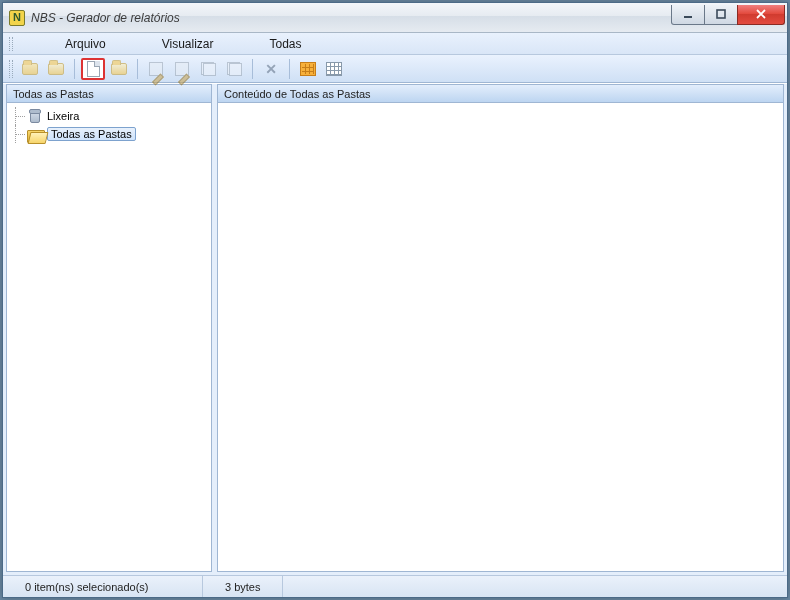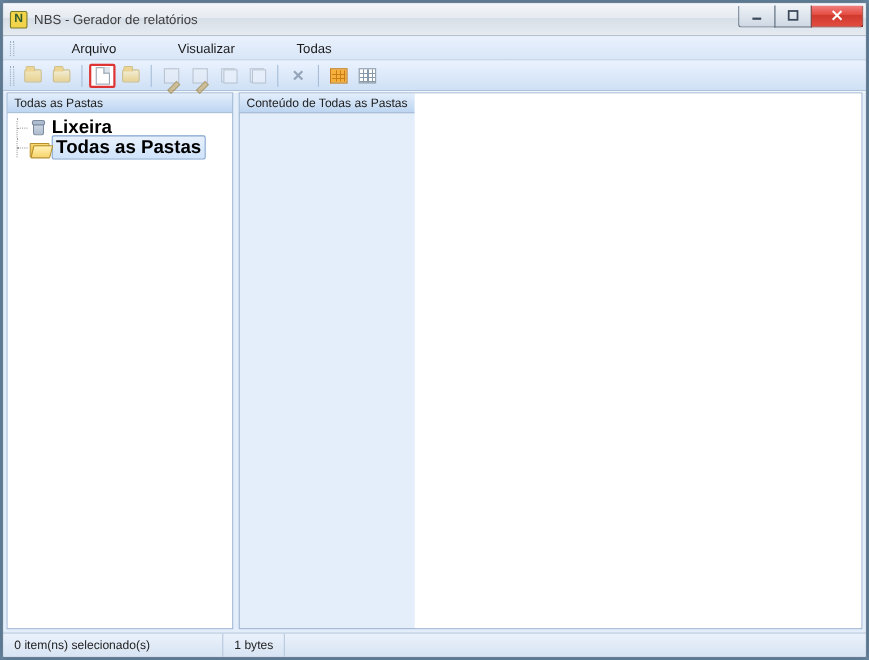--- a/index.html
+++ b/index.html
@@ -28,21 +28,21 @@
   .app-icon {
     width:16px; height:16px;
     background:#f2d44a;
     border:1px solid #7a7a2a;
     border-radius:2px;
     display:flex; align-items:center; justify-content:center;
     margin-right:6px;
     font-size:11px; font-weight:bold; color:#2e5a2e;
     line-height:1;
   }
-  .title-text { color:#3b3b3b; font-size:12px; flex:1; }
+  .title-text { color:#3b3b3b; font-size:12px; flex:1;font-style:italic; }
   .win-controls { display:flex; height:20px; margin-top:-6px;}
   .win-btn {
     width:34px; height:20px;
     border:1px solid #6a7889;
     border-top:none;
     background: linear-gradient(to bottom, #eef2f7, #cfd8e3);
     display:flex; align-items:center; justify-content:center;
     margin-left:-1px;
   }
   .win-btn.min { border-bottom-left-radius:3px; }
@@ -125,46 +125,46 @@
     position:relative;
   }
   .tree-node::before {
     content:""; position:absolute; left:6px; top:0; bottom:0;
     border-left:1px dotted #a0a0a0;
   }
   .tree-node .connector {
     position:absolute; left:6px; top:9px; width:10px; border-top:1px dotted #a0a0a0;
   }
   .node-icon { width:16px; height:14px; margin-right:4px; display:flex; align-items:center; justify-content:center;}
-  .node-label { font-size:17px; white-space:nowrap;font-weight:bold; }
+  .node-label { font-size:11px; white-space:nowrap; }
   .node-label.selected {
     border:1px solid #7da2ce; background:linear-gradient(to bottom,#e8f1fc,#cfe3fb);
     border-radius:2px; padding:0 3px;
   }
 
   .splitter { width:5px; cursor:col-resize; }
 
   .right-pane {
     flex:1;
-    display:flex; flex-direction:row;
+    display:flex; flex-direction:column;
     border:1px solid #9fb6d3;
     justify-content:center;
   }
   .list { flex:1; background:#fff; }
 
   
   .statusbar {
     height:22px;
     background: linear-gradient(to bottom,#eaf1fb,#d8e4f3);
     border-top:1px solid #b7c8de;
     display:flex; align-items:center;
     font-size:11px; color:#222;
   }
   .status-cell {
-    padding: 0 10px;
+    padding: 0 22px;
     height:100%;
     display:flex; align-items:center;
     border-right:1px solid #b7c8de;
   }
   .status-cell:nth-child(1){ min-width:200px; }
 
   
   .ic-folder { width:16px; height:12px; position:relative; }
   .ic-folder::before { content:""; position:absolute; inset:0; background:linear-gradient(to bottom,#ffe28a,#f6c442); border:1px solid #c29a2a; border-radius:2px;}
   .ic-folder::after { content:""; position:absolute; top:-3px; left:1px; width:7px; height:4px; background:#f6c442; border:1px solid #c29a2a; border-bottom:none; border-radius:2px 2px 0 0;}
@@ -304,16 +304,16 @@
 
       <div class="right-pane">
         <div class="pane-header">Conteúdo de Todas as Pastas</div>
         <div class="list"></div>
       </div>
     </div>
   </div>
 
   <div class="statusbar">
     <div class="status-cell">0 item(ns) selecionado(s)</div>
-    <div class="status-cell">1 bytes</div>
+    <div class="status-cell">3 bytes</div>
   </div>
 
 </div>
 
 </body></html>

